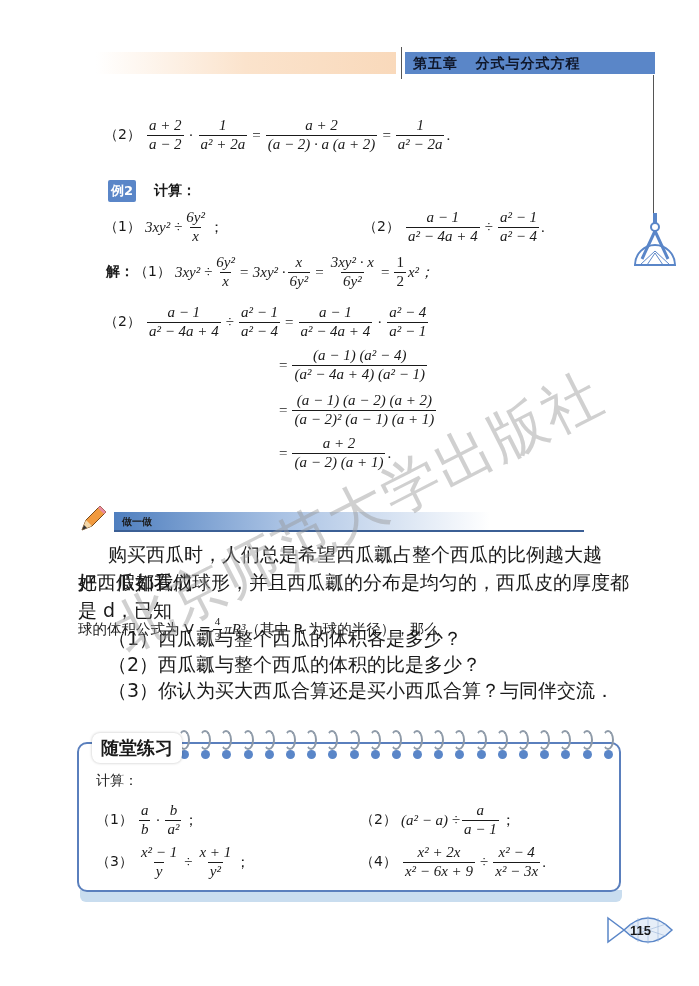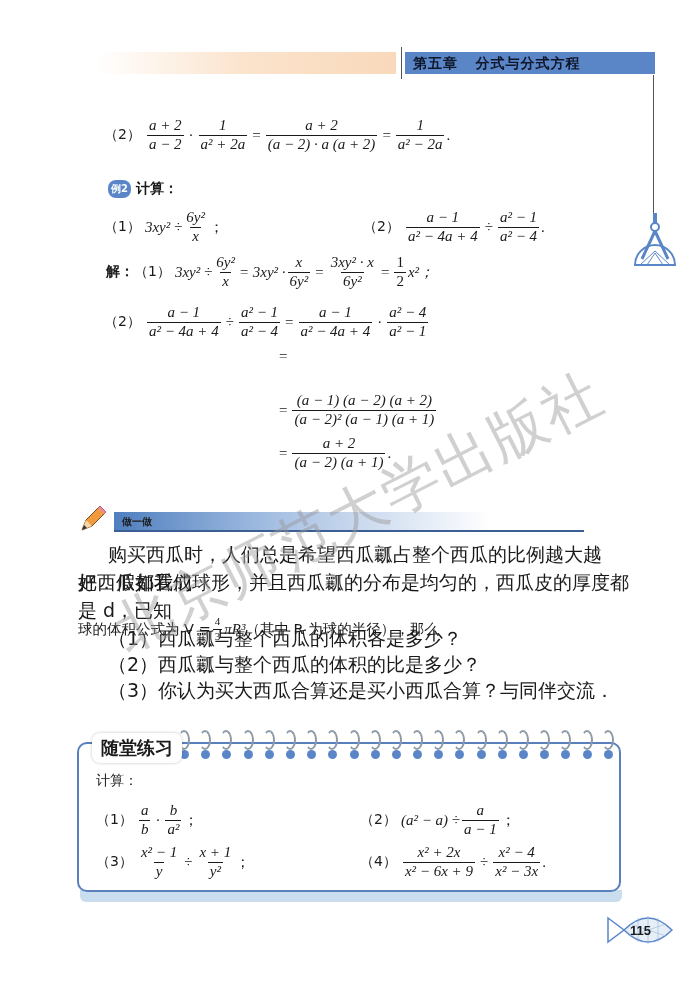--- a/index.html
+++ b/index.html
@@ -18,21 +18,21 @@
   .math { font-family: "Liberation Serif", "DejaVu Serif", serif; font-size: 15px; }
   .var { font-style: italic; }
   .row { position: absolute; display: flex; align-items: center; white-space: nowrap; }
   .frac { display: inline-flex; flex-direction: column; align-items: center; vertical-align: middle; margin: 0 2px; line-height: 1.05; }
   .frac .num { padding: 0 2px 1px; }
   .frac .den { border-top: 1px solid #1a1a1a; padding: 1px 2px 0; }
   .op { margin: 0 3px; }
   .lbl { font-family: "DejaVu Sans", "Liberation Sans", sans-serif; font-size: 14px; margin-right: 4px; }
 
   .example-badge { display: inline-block; background: #5a86c8; color: #fff; font-family: "DejaVu Sans", sans-serif;
-    font-weight: bold; font-size: 10px; padding: 2px 3px; border-radius: 8px; margin-right: 5px; }
+    font-weight: bold; font-size: 13px; padding: 2px 3px; border-radius: 2px; margin-right: 18px; }
   .cjk { font-family: "DejaVu Sans", "Liberation Sans", sans-serif; font-size: 14px; }
   .bold { font-weight: bold; }
 
   .watermark { position: absolute; left: 120px; top: 420px; font-family: "DejaVu Serif", serif; font-size: 58px;
     color: rgba(150,150,150,0.45); transform: rotate(-27deg); transform-origin: left top; white-space: nowrap;
     pointer-events: none; letter-spacing: 2px; top: 600px; left: 100px; }
 
   .doit-head { position: absolute; left: 78px; top: 500px; width: 520px; height: 36px; }
   .pencil-icon { position: absolute; left: 0; top: 4px; width: 30px; height: 30px; }
   .doit-band { position: absolute; left: 36px; top: 12px; width: 470px; height: 20px;
@@ -166,20 +166,24 @@
       <span class="den">a² − 4a + 4</span>
     </span>
   <span class="op">·</span>
   <span class="frac var">
       <span class="num">a² − 4</span>
       <span class="den">a² − 1</span>
     </span>
 </div>
 <div class="row math" style="left:276px; top:348px;">
   <span class="op">=</span>
+  <span class="frac var">
+      <span class="num">(a − 1) (a² − 4)</span>
+      <span class="den">(a² − 4a + 4) (a² − 1)</span>
+    </span>
 </div>
 <div class="row math" style="left:276px; top:393px;">
   <span class="op">=</span>
   <span class="frac var">
       <span class="num">(a − 1) (a − 2) (a + 2)</span>
       <span class="den">(a − 2)² (a − 1) (a + 1)</span>
     </span>
 </div>
 <div class="row math" style="left:276px; top:436px;">
   <span class="op">=</span>

